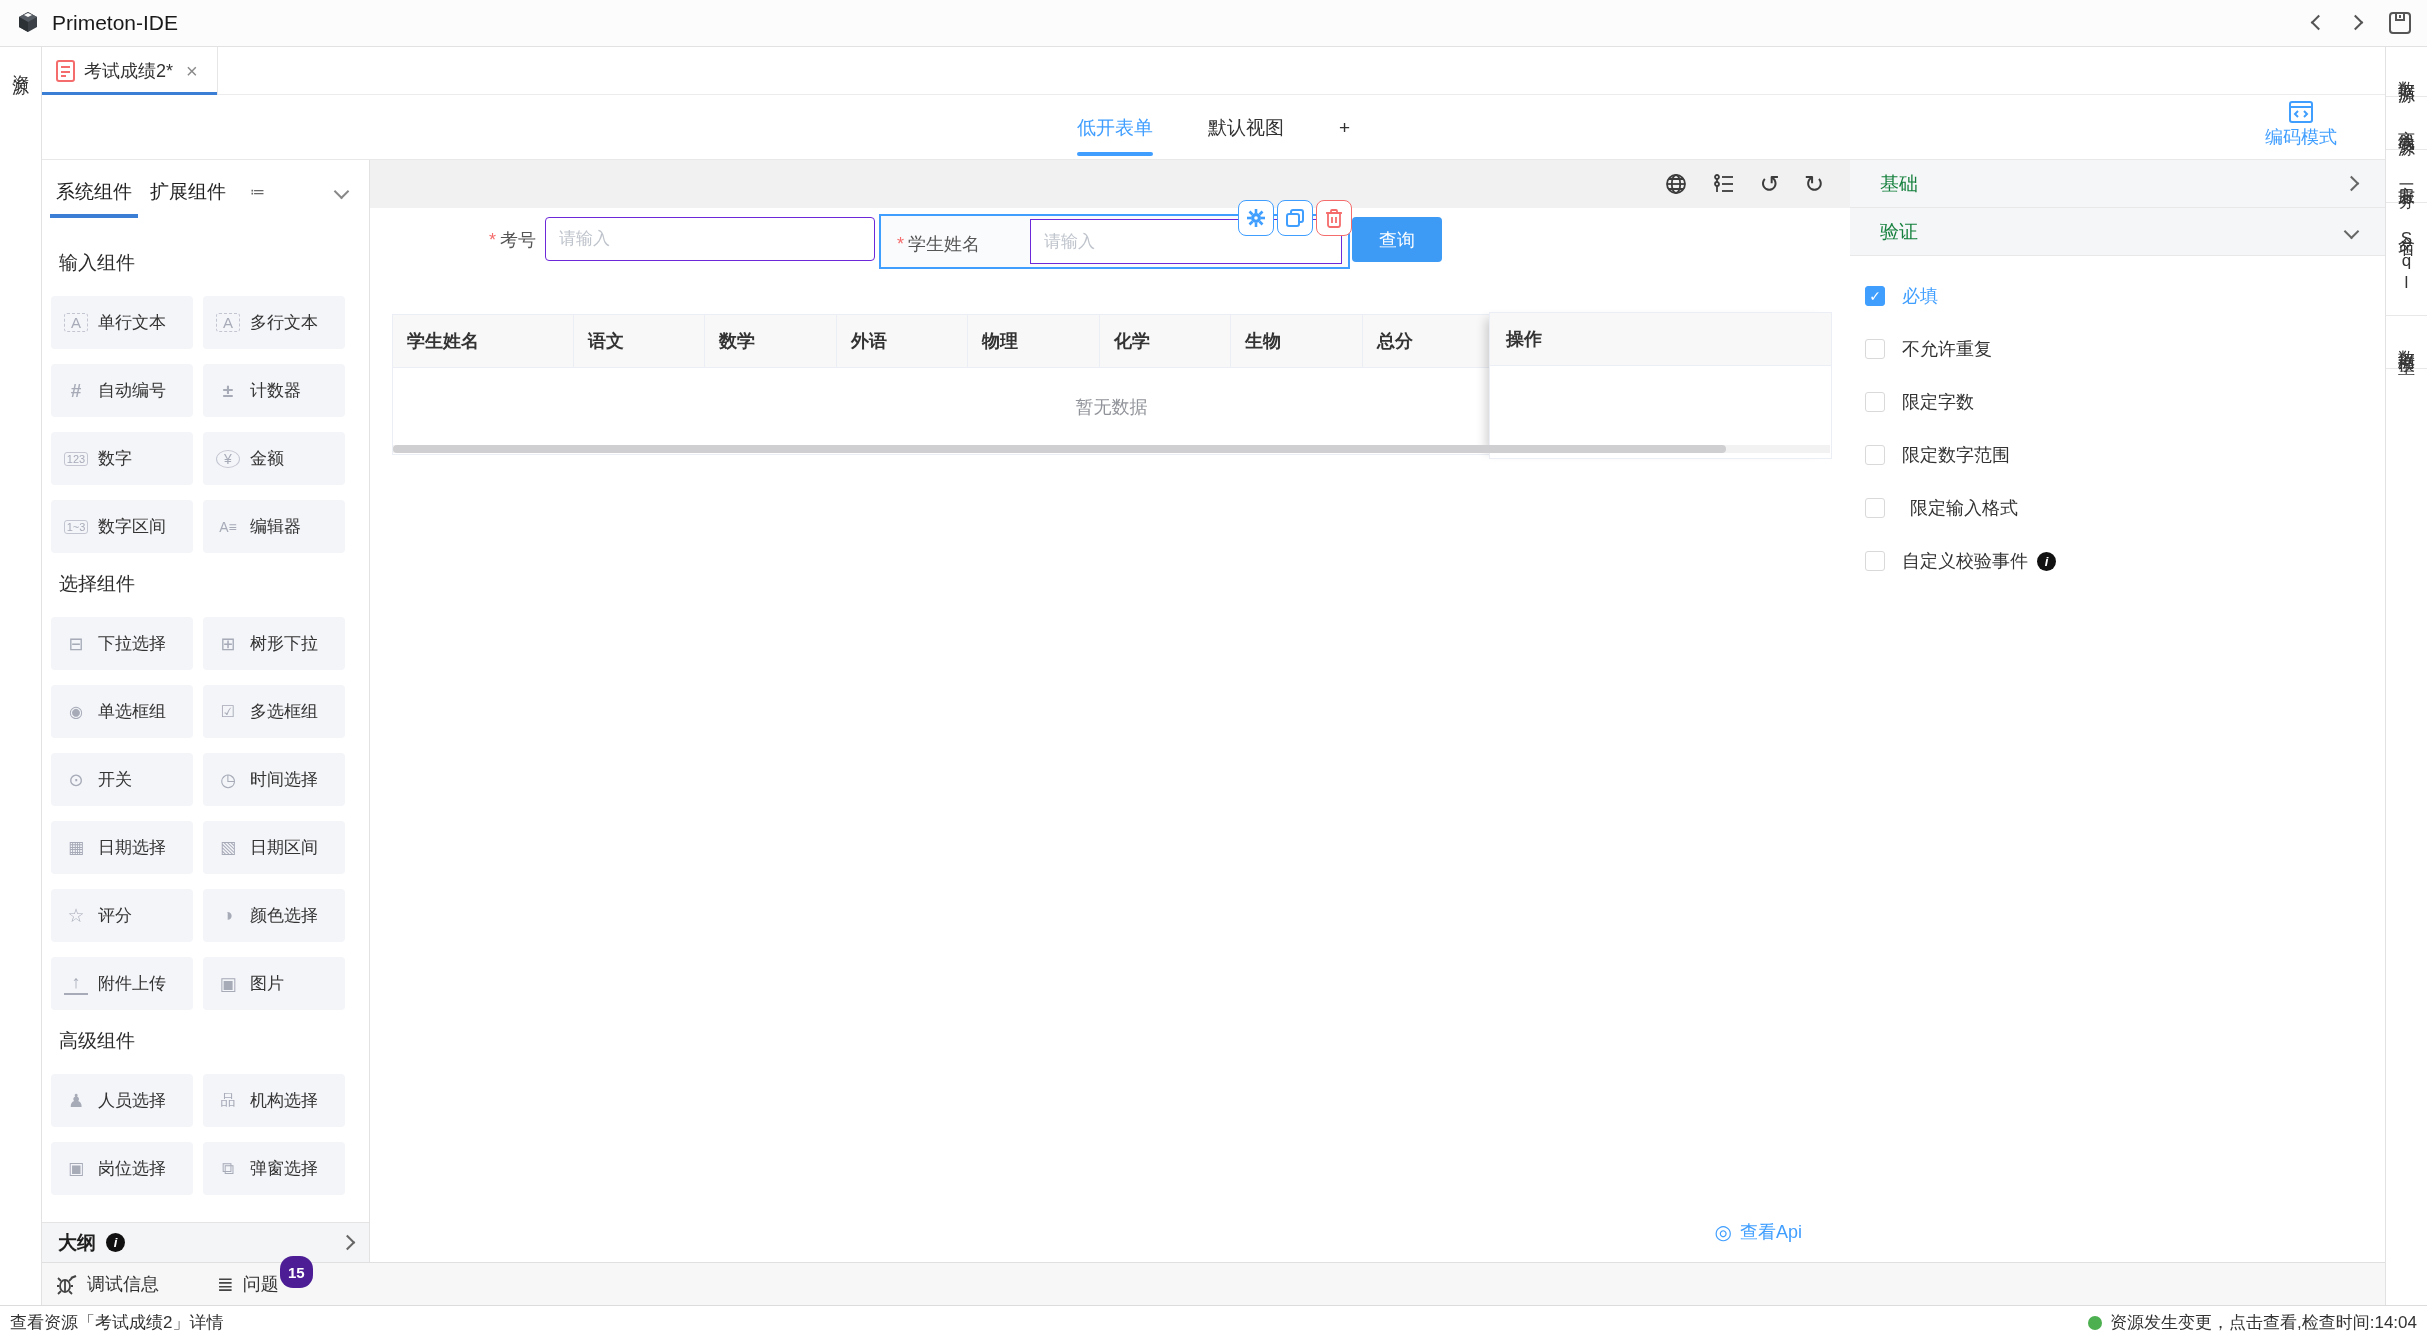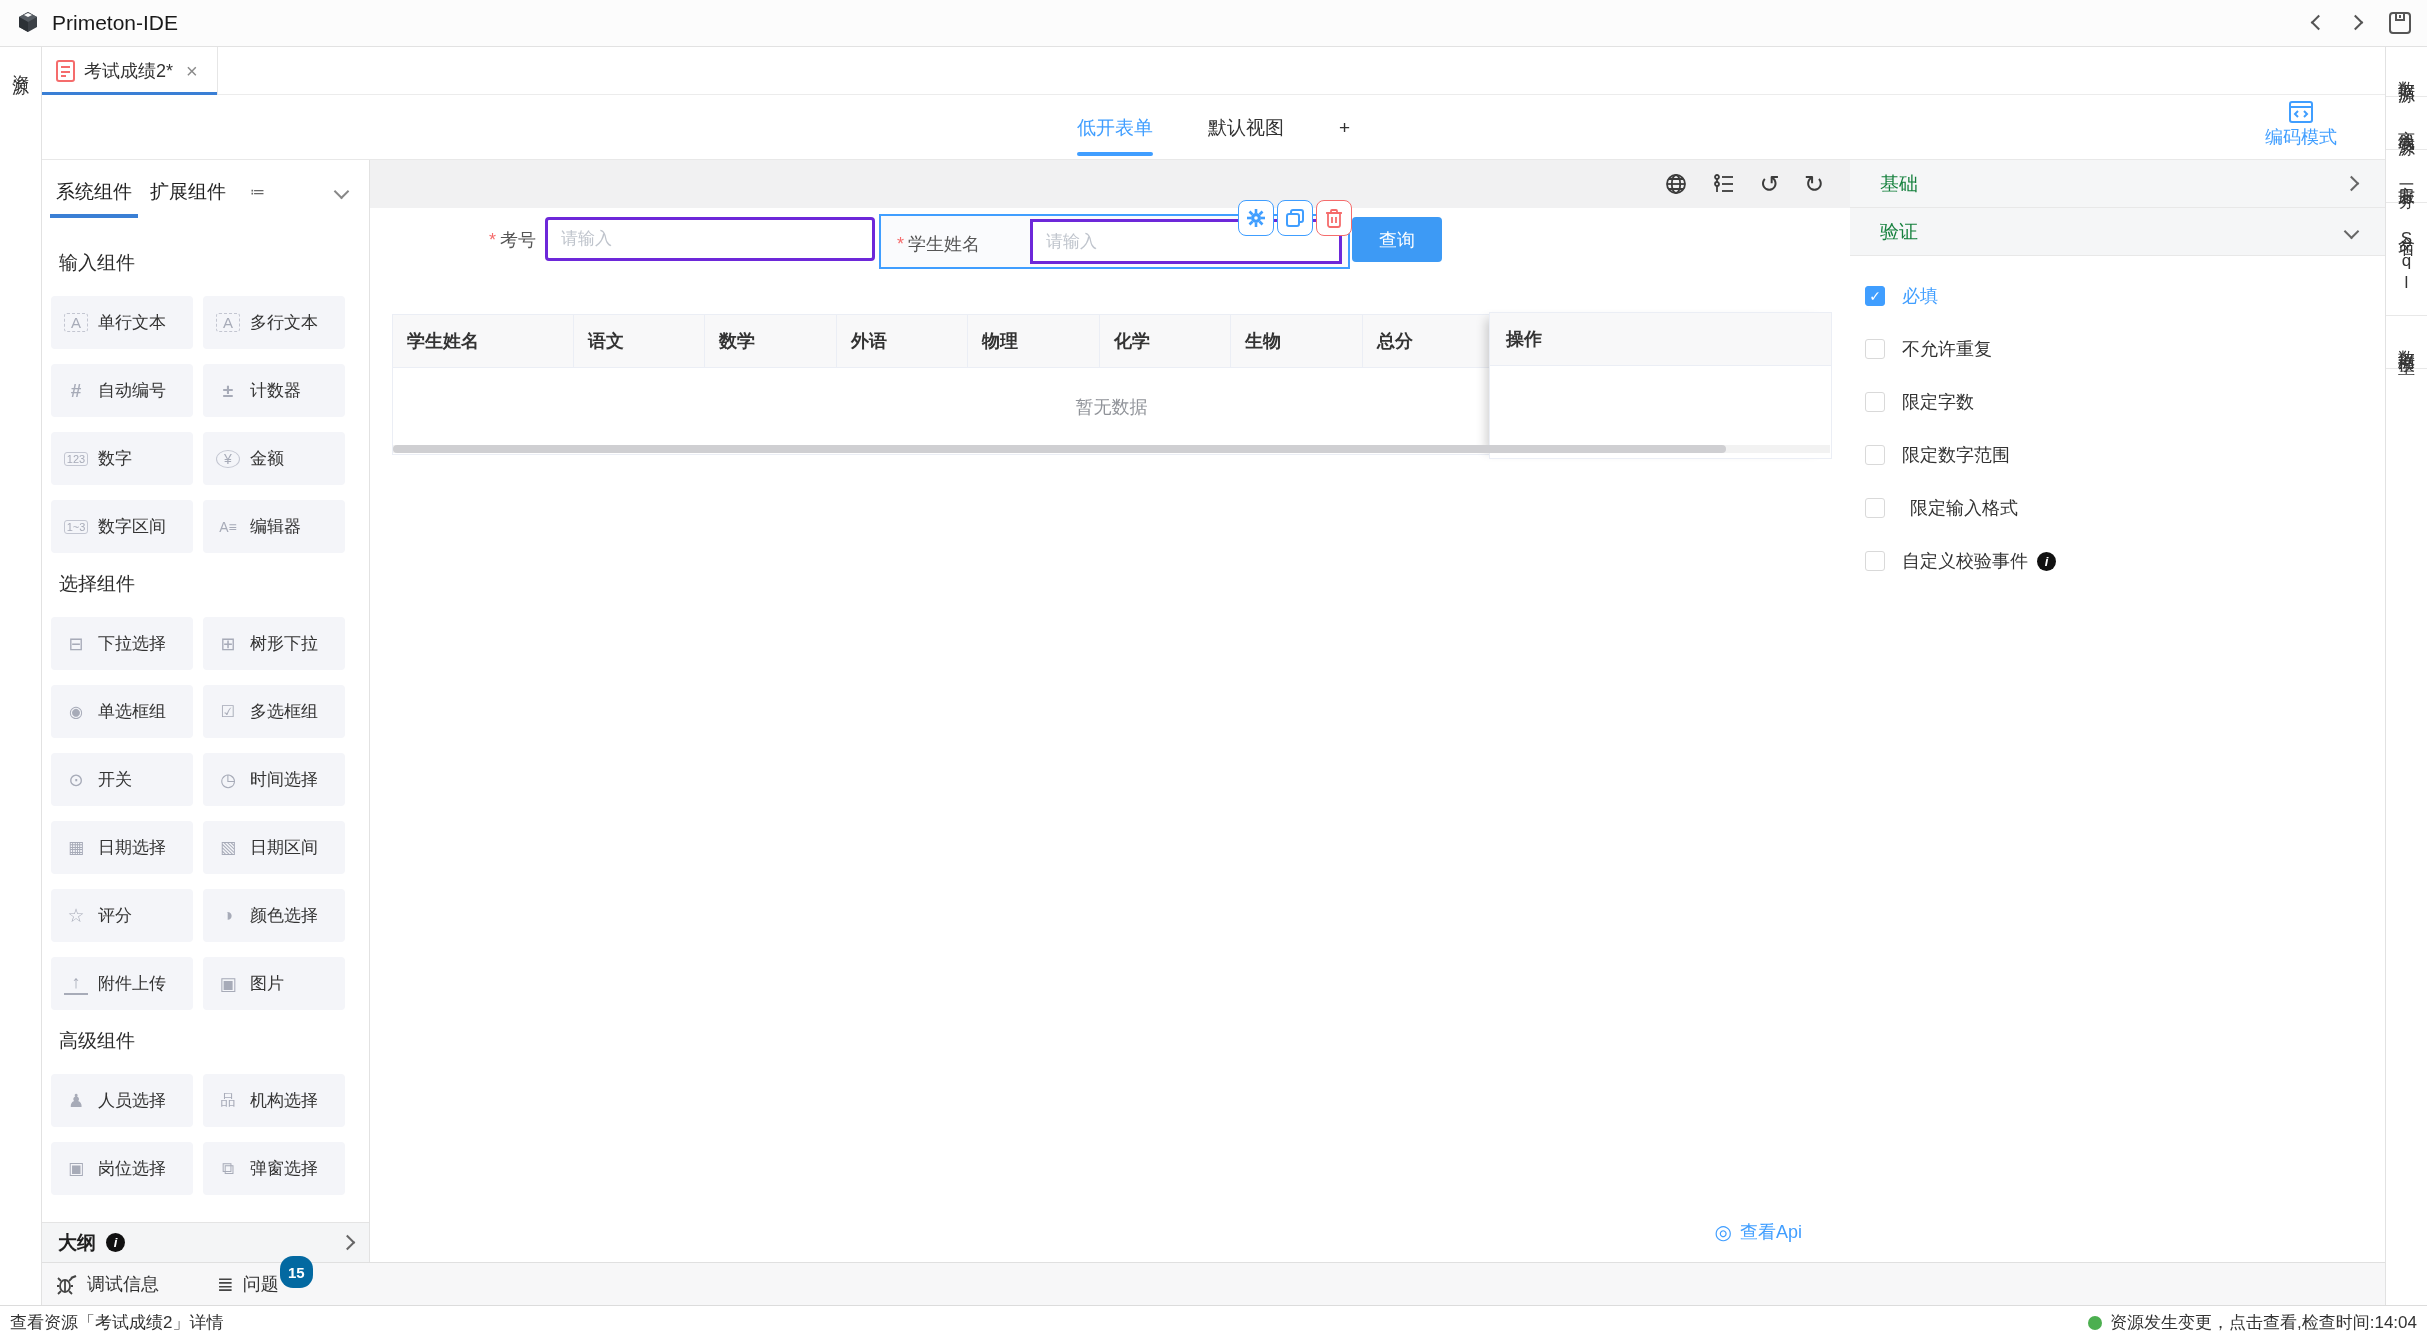--- a/index.html
+++ b/index.html
@@ -58,21 +58,21 @@
   .outline-label { font-size:19px; font-weight:bold; color:#1f1f1f; }
   .info-dot { width:19px; height:19px; border-radius:50%; background:#111; color:#fff; font-size:13px; font-style:italic; font-weight:bold; display:inline-flex; align-items:center; justify-content:center; }
   .outline-bar .chev { margin-left:auto; }
 
   
   .canvas { left:370px; top:160px; width:1480px; height:1102px; background:#fff; }
   .canvas-toolbar { position:absolute; left:0; top:0; width:100%; height:48px; background:#f1f1f2; display:flex; align-items:center; justify-content:flex-end; gap:24px; padding-right:26px; }
   .ctb-icon { color:#3c3c3c; font-size:24px; line-height:1; cursor:pointer; }
   .form-label { position:absolute; font-size:18px; color:#555; white-space:nowrap; }
   .req { color:#f56c6c; margin-right:4px; }
-  .text-input { position:absolute; border:3px solid #6d28d9; border-radius:4px; background:#fff; font-size:17px; color:#333; padding:0 13px; font-family:inherit; outline:none; }
+  .text-input { position:absolute; border:1px solid #6d28d9; border-radius:4px; background:#fff; font-size:17px; color:#333; padding:0 13px; font-family:inherit; outline:none; }
   .text-input::placeholder { color:#bfc4cc; }
   .sel-wrap { position:absolute; left:509px; top:54px; width:471px; height:55px; border:2px solid #409eff; background:#fafbfd; }
   .float-tools { position:absolute; left:868px; top:40px; display:flex; gap:3px; z-index:5; }
   .tool-btn { width:36px; height:36px; border-radius:8px; background:#fff; display:flex; align-items:center; justify-content:center; cursor:pointer; }
   .tool-btn.blue { border:1px solid #409eff; }
   .tool-btn.red  { border:1px solid #f56c6c; }
   .search-btn { position:absolute; left:982px; top:57px; width:90px; height:45px; background:#3d9af5; color:#fff; font-size:18px; border:none; border-radius:4px; display:flex; align-items:center; justify-content:center; cursor:pointer; }
 
   .table-wrap { position:absolute; left:22px; top:154px; width:1439px; height:141px; border:1px solid #ebeef5; background:#fff; }
   .thead { display:flex; height:53px; background:#f8f8f9; border-bottom:1px solid #ebeef5; }
@@ -94,21 +94,21 @@
   .cbox.checked { background:#409eff; border-color:#409eff; color:#fff; font-size:14px; }
   .vlabel { font-size:18px; color:#333; margin-left:17px; display:flex; align-items:center; gap:9px; }
   .vrow.checked .vlabel { color:#409eff; }
   .props-bottom { position:absolute; left:0; bottom:0; width:100%; }
   .props-bottom .sec-header { border-top:1px solid #e8e8e8; border-bottom:none; }
 
   
   .bottom-bar { left:42px; top:1262px; width:2343px; height:43px; background:#f7f7f8; border-top:1px solid #e0e0e0; display:flex; align-items:center; padding-left:14px; gap:58px; }
   .bb-item { display:flex; align-items:center; gap:9px; font-size:18px; color:#333; cursor:pointer; position:relative; }
   .bb-glyph { font-size:20px; color:#444; }
-  .badge { position:absolute; top:-16px; right:-34px; min-width:33px; height:18px; border-radius:13px; background:#0369a1; color:#fff; font-size:15px; font-weight:bold; display:flex; align-items:center; justify-content:center; padding:16px 8px; }
+  .badge { position:absolute; top:-16px; right:-34px; min-width:33px; height:18px; border-radius:13px; background:#4c1d95; color:#fff; font-size:15px; font-weight:bold; display:flex; align-items:center; justify-content:center; padding:16px 8px; }
   .status-bar { left:0; top:1305px; width:2427px; height:34px; background:#fff; border-top:1px solid #dcdcdc; display:flex; align-items:center; padding:0 10px; font-size:17px; color:#333; }
   .status-right { margin-left:auto; display:flex; align-items:center; gap:8px; cursor:pointer; }
   .green-dot { width:14px; height:14px; border-radius:50%; background:#4caf50; }
 
   svg { display:block; }
 </style>
 </head>
 <body>
 
 <div id="app">

